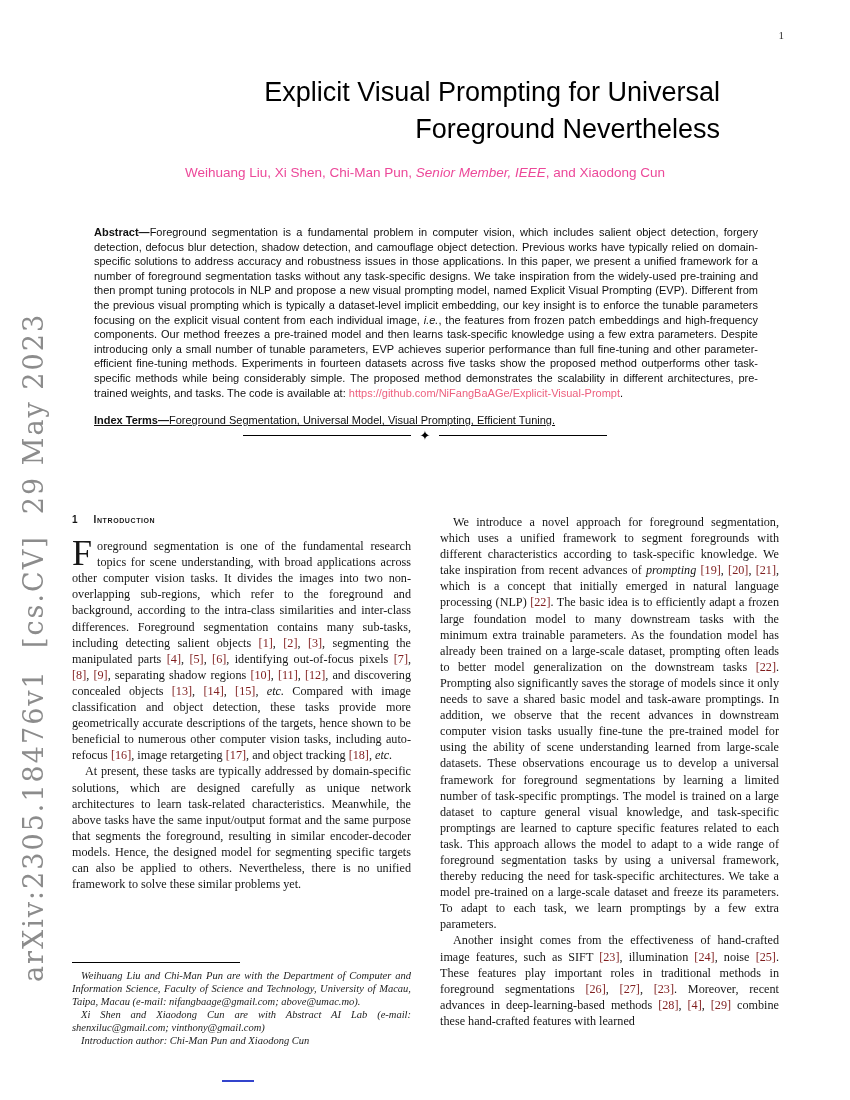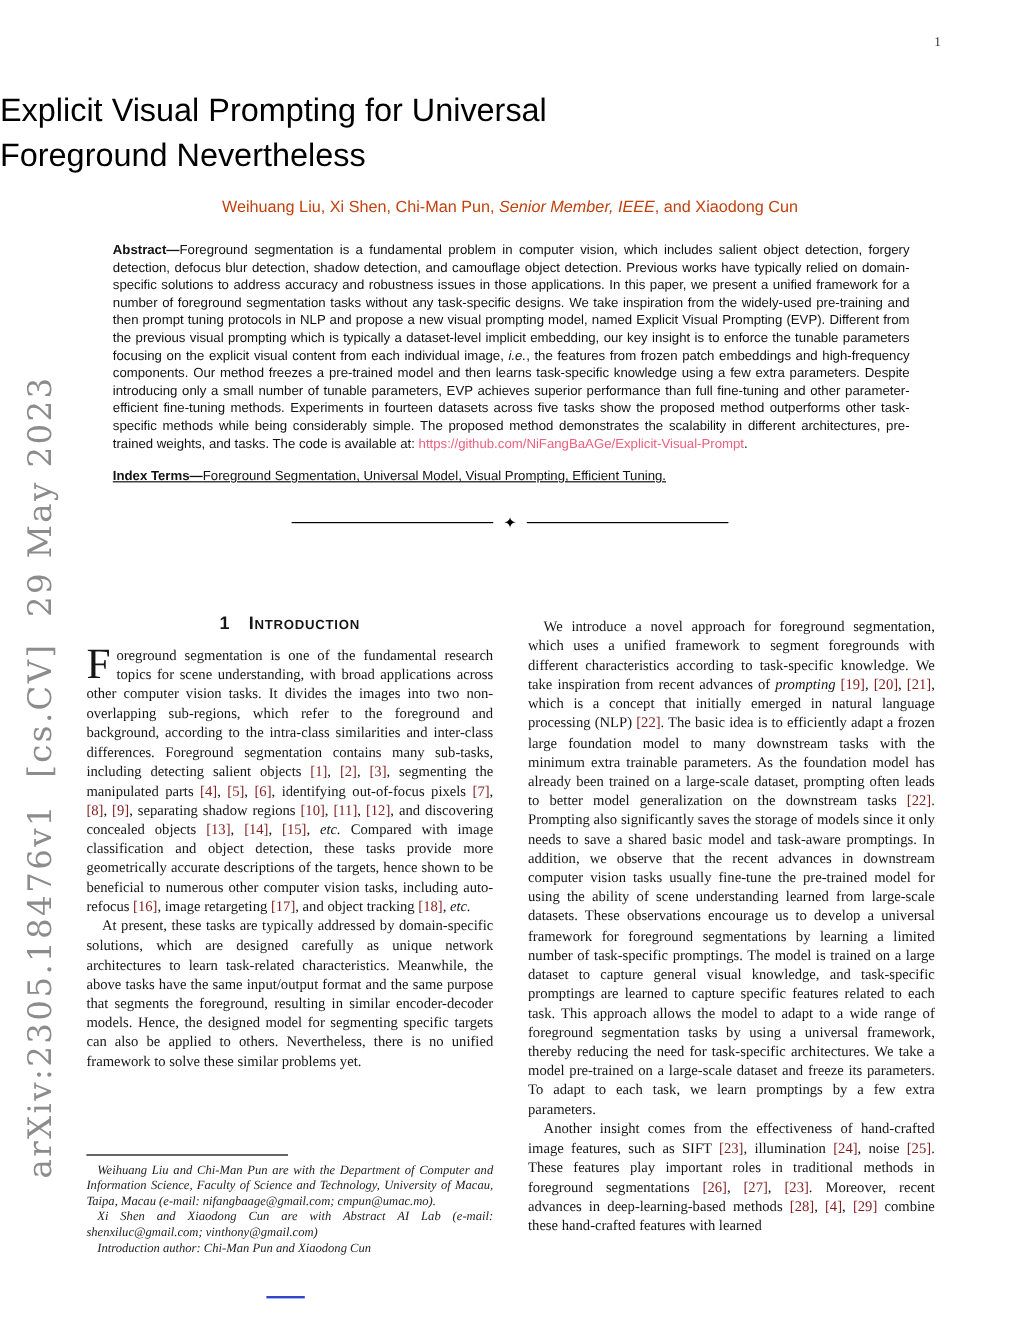--- a/index.html
+++ b/index.html
@@ -33,35 +33,35 @@
     transform: rotate(-90deg);
     white-space: pre;
     font-family: "DejaVu Serif", serif;
     font-size: 27px;
     letter-spacing: 2px;
     color: #8c8c8c;
   }
 
   .title-block {
     position: absolute; top: 74px; left: 0; width: 720px;
-    text-align: left;
+    text-align: right;
     font-family: "Liberation Sans", sans-serif;
     font-size: 27px; line-height: 37px;
     color: #000;
   }
 
   .authors {
     position: absolute; top: 165px; left: 0; width: 850px;
     text-align: center;
     font-family: "Liberation Sans", sans-serif;
-    font-size: 13.5px; color: #c2410c;
+    font-size: 13.5px; color: #ec4899;
   }
 
   .front-matter {
-    position: absolute; top: 202px; left: 94px; width: 664px;
+    position: absolute; top: 225px; left: 94px; width: 664px;
     font-family: "Liberation Sans", sans-serif;
     font-size: 11px; line-height: 14.6px;
     text-align: justify;
     color: #111;
   }
   .front-label { font-weight: bold; }
   .index-terms { margin-top: 13px; text-decoration: underline; }
 
   .separator {
     position: absolute; top: 429px; left: 0; width: 850px;
@@ -78,23 +78,23 @@
     width: 339px;
     font-size: 12.2px; line-height: 16.1px;
     text-align: justify;
     -webkit-hyphens: auto; hyphens: auto;
   }
   .col-right { padding-top: 8px; }
 
   .section-heading {
     font-family: "Liberation Sans", sans-serif;
     font-weight: bold;
-    font-size: 15px;
+    font-size: 10px;
     margin: 6px 0 10px 0;
-    text-align: center;
+    text-align: left;
   }
   .sec-num { margin-right: 16px; }
   .sec-title { font-variant: small-caps; letter-spacing: 0.6px; }
 
   .par { margin: 0; }
   .indent { text-indent: 13px; }
   .dropcap {
     float: left;
     font-size: 36px; line-height: 31px; height: 31px;
     padding: 0 5px 0 0;
@@ -164,20 +164,20 @@
 
     <div class="col col-right">
       <p class="par indent"><span>We introduce a novel approach for foreground segmentation, which uses a unified framework to segment foregrounds with different characteristics according to task-specific knowledge. We take inspiration from recent advances of <em>prompting</em> <span class="cite">[19]</span>, <span class="cite">[20]</span>, <span class="cite">[21]</span>, which is a concept that initially emerged in natural language processing (NLP) <span class="cite">[22]</span>. The basic idea is to efficiently adapt a frozen large foundation model to many downstream tasks with the minimum extra trainable parameters. As the foundation model has already been trained on a large-scale dataset, prompting often leads to better model generalization on the downstream tasks <span class="cite">[22]</span>. Prompting also significantly saves the storage of models since it only needs to save a shared basic model and task-aware promptings. In addition, we observe that the recent advances in downstream computer vision tasks usually fine-tune the pre-trained model for using the ability of scene understanding learned from large-scale datasets. These observations encourage us to develop a universal framework for foreground segmentations by learning a limited number of task-specific promptings. The model is trained on a large dataset to capture general visual knowledge, and task-specific promptings are learned to capture specific features related to each task. This approach allows the model to adapt to a wide range of foreground segmentation tasks by using a universal framework, thereby reducing the need for task-specific architectures. We take a model pre-trained on a large-scale dataset and freeze its parameters. To adapt to each task, we learn promptings by a few extra parameters.</span></p>
       <p class="par indent"><span>Another insight comes from the effectiveness of hand-crafted image features, such as SIFT <span class="cite">[23]</span>, illumination <span class="cite">[24]</span>, noise <span class="cite">[25]</span>. These features play important roles in traditional methods in foreground segmentations <span class="cite">[26]</span>, <span class="cite">[27]</span>, <span class="cite">[23]</span>. Moreover, recent advances in deep-learning-based methods <span class="cite">[28]</span>, <span class="cite">[4]</span>, <span class="cite">[29]</span> combine these hand-crafted features with learned</span></p>
     </div>
 
   </div>
 
   <div class="footnote">
     <div class="footnote-rule"></div>
-    <p class="fn">Weihuang Liu and Chi-Man Pun are with the Department of Computer and Information Science, Faculty of Science and Technology, University of Macau, Taipa, Macau (e-mail: nifangbaage@gmail.com; cmpun@umac.mo).</p>
+    <p class="fn">Weihuang Liu and Chi-Man Pun are with the Department of Computer and Information Science, Faculty of Science and Technology, University of Macau, Taipa, Macau (e-mail: nifangbaage@gmail.com; above@umac.mo).</p>
     <p class="fn">Xi Shen and Xiaodong Cun are with Abstract AI Lab (e-mail: shenxiluc@gmail.com; vinthony@gmail.com)</p>
     <p class="fn">Introduction author: Chi-Man Pun and Xiaodong Cun</p>
   </div>
 
   <div class="stray-mark"></div>
 
 </div>
 
 </body></html>

